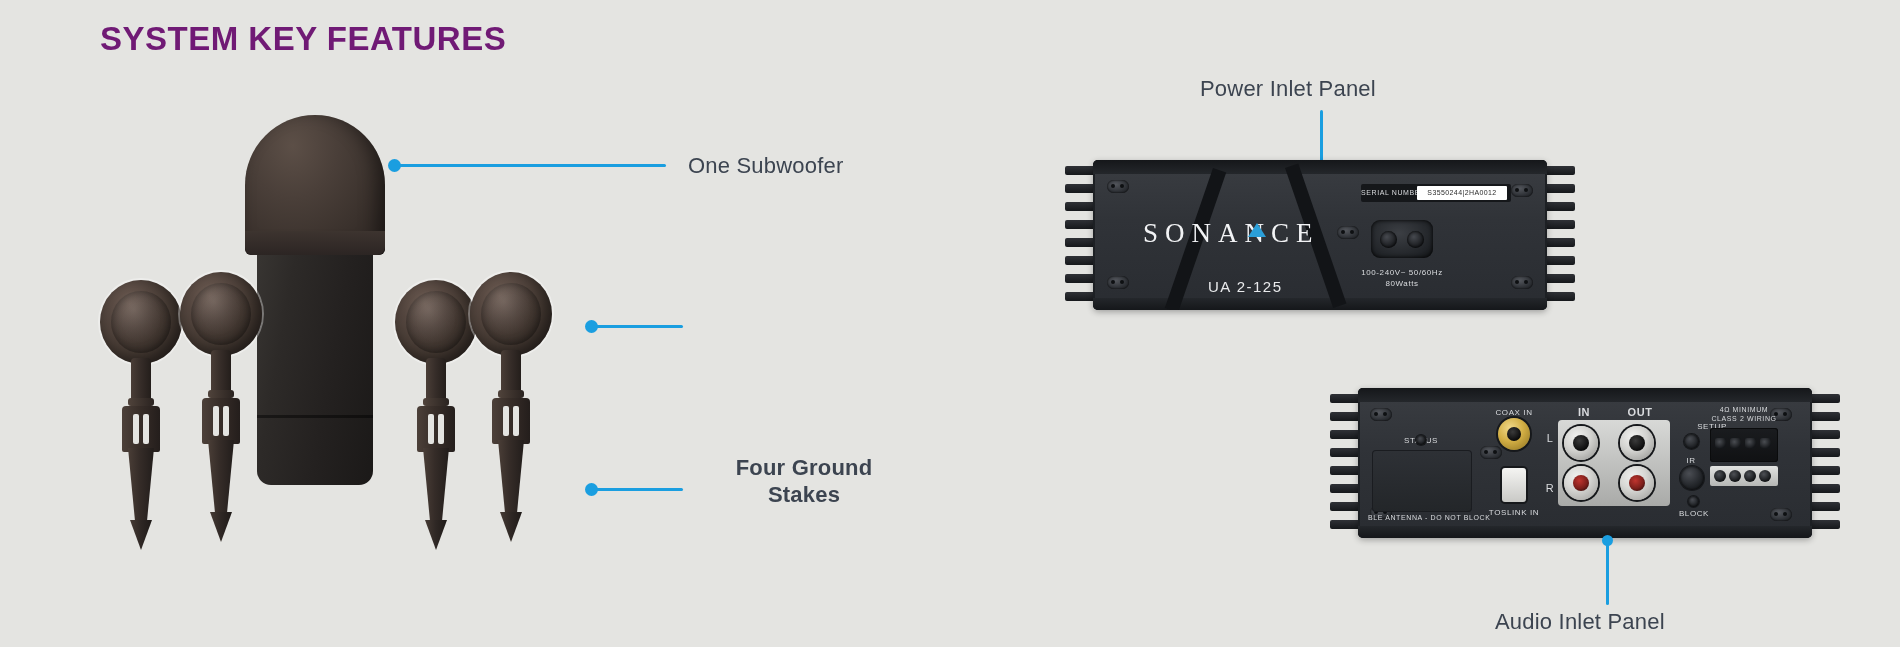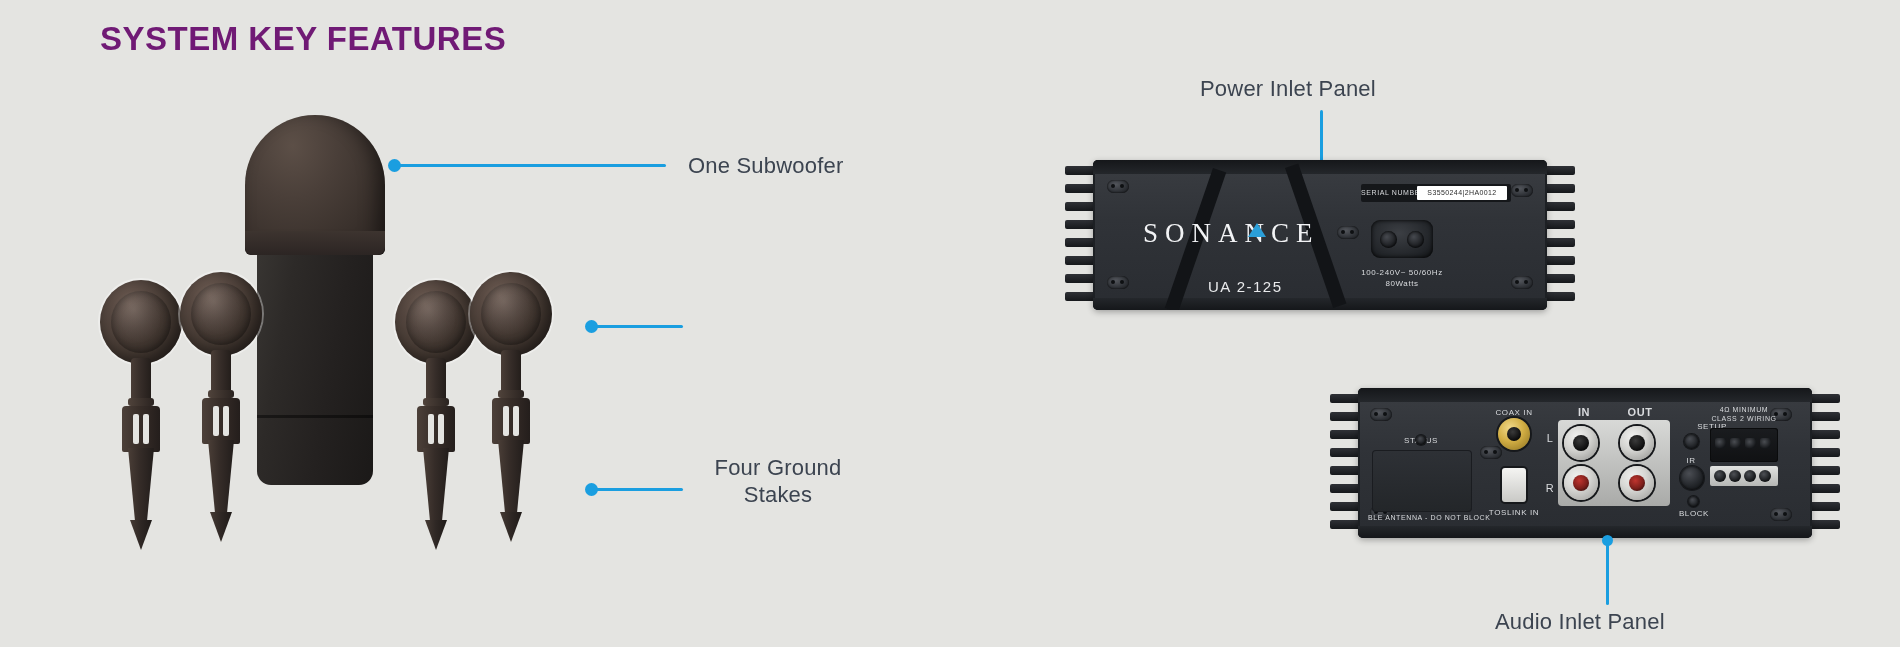--- a/index.html
+++ b/index.html
@@ -308,21 +308,21 @@
 
   <div class="dot" style="left:388px;top:159px;"></div>
   <div class="lead-h" style="left:396px;top:164px;width:270px;"></div>
   <div class="callout" style="left:688px;top:152px;">One Subwoofer</div>
 
   <div class="dot" style="left:585px;top:320px;"></div>
   <div class="lead-h" style="left:593px;top:325px;width:90px;"></div>
 
   <div class="dot" style="left:585px;top:483px;"></div>
   <div class="lead-h" style="left:593px;top:488px;width:90px;"></div>
-  <div class="callout ctr" style="left:678px;top:454px;width:200px;">Four Ground
+  <div class="callout ctr" style="left:704px;top:454px;width:200px;font-weight:bold;">Four Ground
 Stakes</div>
 
   <div class="callout" style="left:1200px;top:75px;">Power Inlet Panel</div>
   <div class="lead-v" style="left:1320px;top:110px;height:95px;"></div>
   <div class="dot" style="left:1314px;top:200px;"></div>
 
   <div class="amp" style="left:1065px;top:160px;width:510px;height:170px;">
 
     <div class="amp-fin-col" style="left:0;">
       <div class="fin" style="top:6px;"></div>

